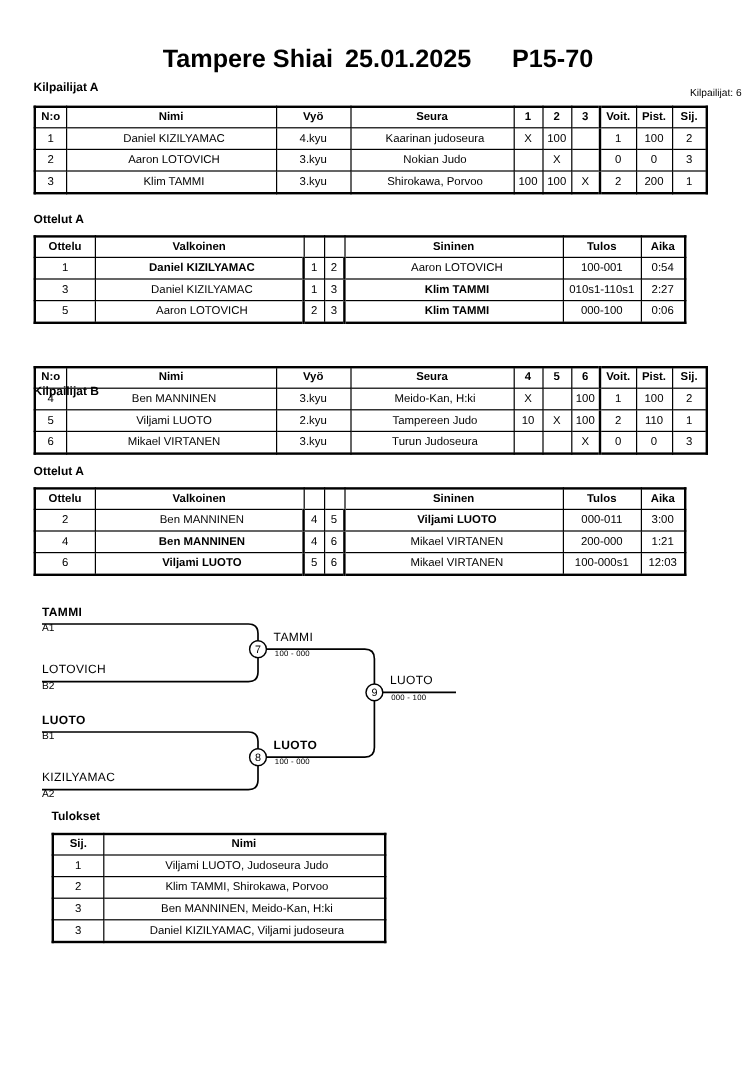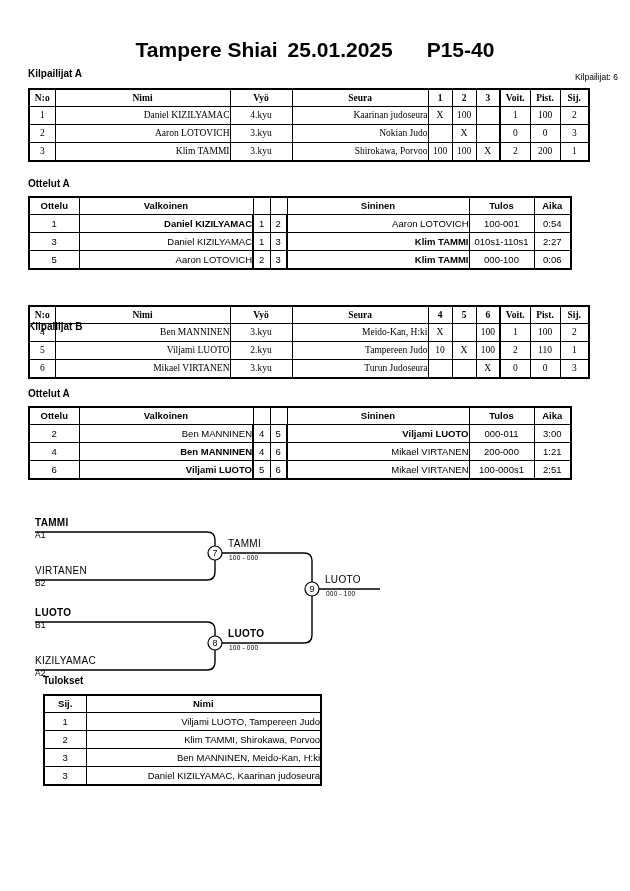--- a/index.html
+++ b/index.html
@@ -63,42 +63,42 @@
     white-space: nowrap;
   }
   thead th {
     font-weight: bold;
     text-align: center;
     height: 16px;
     line-height: 16px;
   }
   .outer { border: 2px solid #000; }
   .c { text-align: center; }
-  .l { text-align: right; padding-left: 5px; }
+  .l { text-align: center; padding-left: 5px; }
   .b { font-weight: bold; }
   .thickleft { border-left: 2px solid #000 !important; }
   .thickright { border-right: 2px solid #000 !important; }
 
   
   .pool-wrap { position: absolute; left: 28px; }
-  .pool-table { width: 542px; font-family: Liberation Serif, serif; }
+  .pool-table { width: 542px; }
 
   
   .bouts-wrap { position: absolute; left: 28px; }
   .bouts-table { width: 542px; }
 
   
   .results-wrap { position: absolute; left: 43px; }
   .results-table { width: 277px; }
 
   
   .bracket {
     position: absolute;
     left: 0; top: 498px;
-    width: 502px; height: 175px; margin-top: 12px;
+    width: 502px; height: 175px;
   }
   .bracket svg { display: block; }
   .bk-name {
     position: absolute;
     font-size: 10px;
     white-space: nowrap;
     letter-spacing: 0.3px;
   }
   .bk-name.bold { font-weight: bold; }
   .bk-seed {
@@ -118,21 +118,21 @@
     width: 14px;
     height: 14px;
     line-height: 14px;
     text-align: center;
   }
 </style>
 </head>
 <body>
 
 <div class="page-header">
-  <div class="title-line"><span>Tampere Shiai</span><span class="gap1"></span><span>25.01.2025</span><span class="gap2"></span><span>P15-40</span></div>
+  <div class="title-line"><span>Tampere Shiai</span><span class="gap1"></span><span>25.01.2025</span><span class="gap2"></span><span>P15-70</span></div>
 </div>
 <div class="entrants-count">Kilpailijat: 6</div>
 
 <div class="pool-wrap" style="top:68px;">
   <div class="caption">Kilpailijat A</div>
 </div>
 <div class="pool-wrap" style="top:88px;">
   <table class="pool-table outer">
     <colgroup>
       <col style="width:26px">
@@ -374,21 +374,21 @@
         <td class="c">200-000</td>
         <td class="c">1:21</td>
       </tr>
       <tr>
         <td class="c">6</td>
         <td class="l b">Viljami LUOTO</td>
         <td class="c thickleft">5</td>
         <td class="c thickright">6</td>
         <td class="l">Mikael VIRTANEN</td>
         <td class="c">100-000s1</td>
-        <td class="c">2:51</td>
+        <td class="c">12:03</td>
       </tr>
     </tbody>
   </table>
 </div>
 
 <div class="bracket">
   <svg width="630" height="175" viewBox="0 0 630 175">
 
     <path d="M 35 22 L 207 22 Q 215 22 215 30 L 215 36" fill="none" stroke="#000" stroke-width="1.4"></path>
     <path d="M 35 70 L 207 70 Q 215 70 215 62 L 215 50" fill="none" stroke="#000" stroke-width="1.4"></path>
@@ -402,21 +402,21 @@
     <path d="M 319 79 L 380 79" fill="none" stroke="#000" stroke-width="1.4"></path>
 
     <circle cx="215" cy="43" r="7" fill="#fff" stroke="#000" stroke-width="1.2"></circle>
     <circle cx="215" cy="133" r="7" fill="#fff" stroke="#000" stroke-width="1.2"></circle>
     <circle cx="312" cy="79" r="7" fill="#fff" stroke="#000" stroke-width="1.2"></circle>
   </svg>
 
   <div class="bk-name bold" style="left:35px; top:7px;">TAMMI</div>
   <div class="bk-seed" style="left:35px; top:20px;">A1</div>
 
-  <div class="bk-name" style="left:35px; top:55px;">VIRTANEN</div>
+  <div class="bk-name" style="left:35px; top:55px;">LOTOVICH</div>
   <div class="bk-seed" style="left:35px; top:68px;">B2</div>
 
   <div class="bk-name bold" style="left:35px; top:97px;">LUOTO</div>
   <div class="bk-seed" style="left:35px; top:110px;">B1</div>
 
   <div class="bk-name" style="left:35px; top:145px;">KIZILYAMAC</div>
   <div class="bk-seed" style="left:35px; top:158px;">A2</div>
 
   <div class="bk-name" style="left:228px; top:28px;">TAMMI</div>
   <div class="bk-score" style="left:229px; top:44px;">100 - 000</div>
@@ -443,29 +443,29 @@
       </colgroup>
     <thead>
       <tr>
         <th class="c">Sij.</th>
         <th class="c">Nimi</th>
       </tr>
     </thead>
     <tbody>
       <tr>
         <td class="c">1</td>
-        <td class="l">Viljami LUOTO, Tampereen Judo</td>
+        <td class="l">Viljami LUOTO, Judoseura Judo</td>
       </tr>
       <tr>
         <td class="c">2</td>
         <td class="l">Klim TAMMI, Shirokawa, Porvoo</td>
       </tr>
       <tr>
         <td class="c">3</td>
         <td class="l">Ben MANNINEN, Meido-Kan, H:ki</td>
       </tr>
       <tr>
         <td class="c">3</td>
-        <td class="l">Daniel KIZILYAMAC, Kaarinan judoseura</td>
+        <td class="l">Daniel KIZILYAMAC, Viljami judoseura</td>
       </tr>
     </tbody>
   </table>
 </div>
 
 </body></html>

